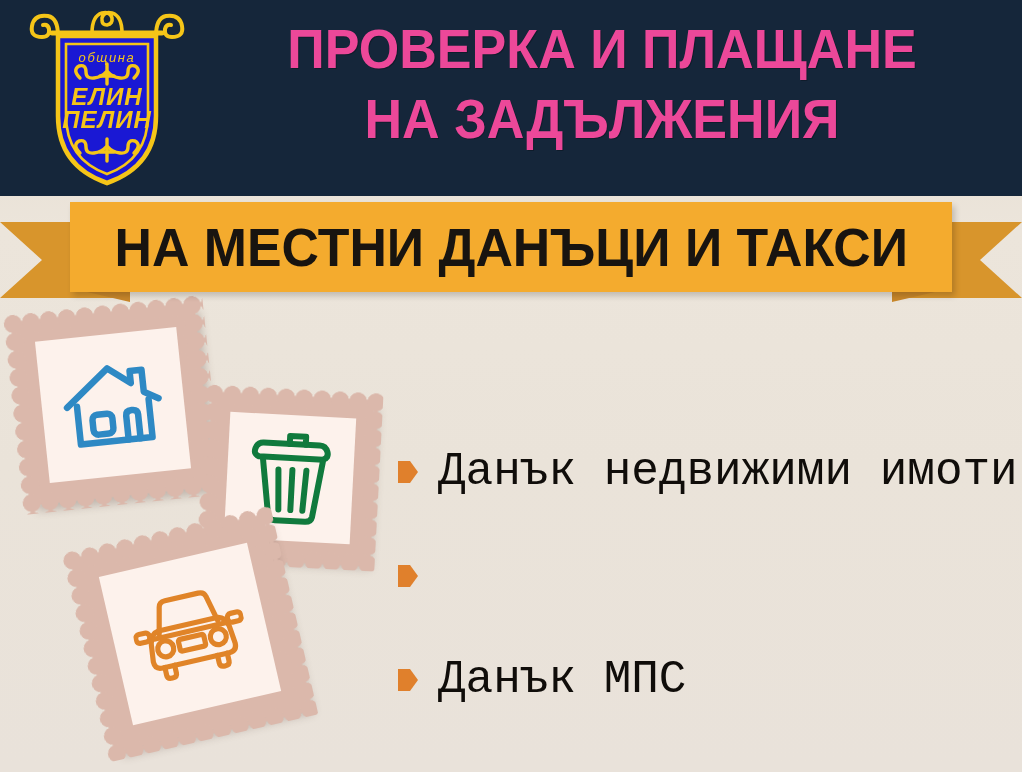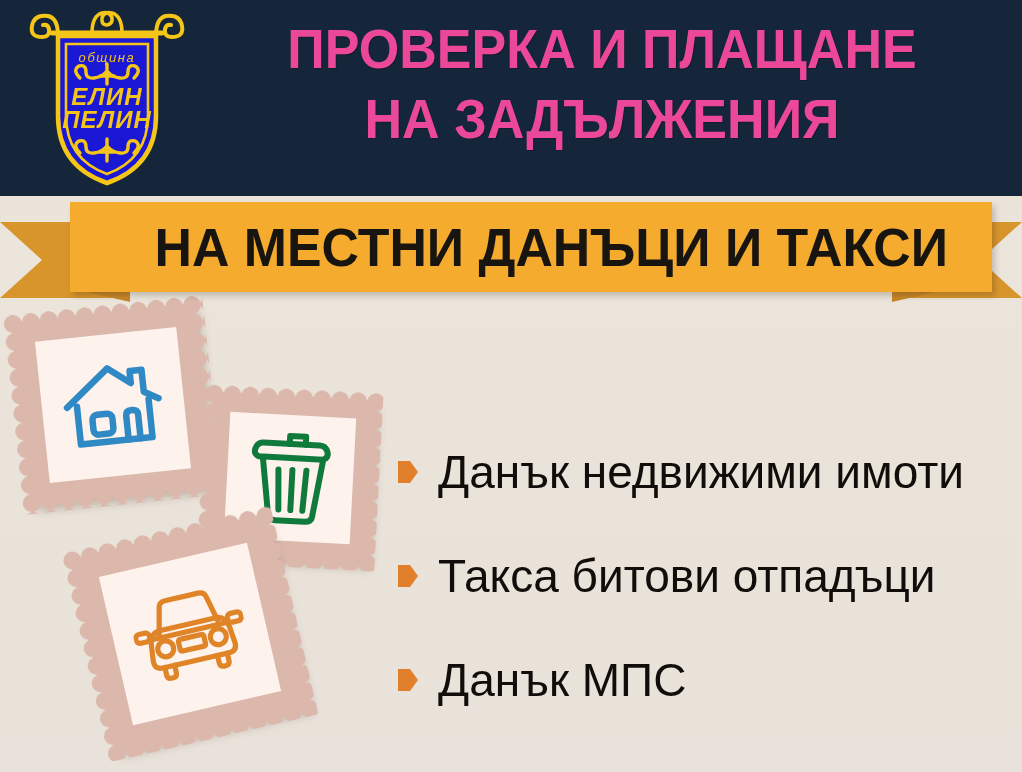--- a/index.html
+++ b/index.html
@@ -106,21 +106,20 @@
     position: absolute;
     left: 70px;
     top: 6px;
     width: 882px;
     height: 90px;
     background: #f4ab2e;
     box-shadow: 3px 4px 6px rgba(0,0,0,0.18);
     display: flex;
     align-items: center;
     justify-content: center;
-    padding-left: 40px;
   }
   .ribbon-text {
     font-family: "Liberation Sans Narrow", "Liberation Sans", sans-serif;
     font-weight: bold;
     font-size: 54px;
     color: #181410;
     letter-spacing: 0px;
     white-space: nowrap;
     transform: scaleX(0.96);
   }
@@ -195,21 +194,21 @@
   }
   .bullet-marker {
     width: 20px;
     height: 22px;
     flex: 0 0 auto;
     margin-right: 20px;
     background: #e0802c;
     clip-path: polygon(0 0, 12px 0, 20px 11px, 12px 22px, 0 22px);
   }
   .bullet-text {
-    font-family: Liberation Sans, sans-serif;
+    font-family: Liberation Mono, monospace;
     font-size: 46px;
     color: #100d0a;
     white-space: nowrap;
     line-height: 1;
   }
 </style>
 </head>
 <body>
 
 <div id="poster">
@@ -323,21 +322,20 @@
     </div>
   </div>
 
   <div class="bullet-list">
     <div class="bullet-row">
       <span class="bullet-marker"></span>
       <span class="bullet-text">Данък недвижими имоти</span>
     </div>
     <div class="bullet-row">
       <span class="bullet-marker"></span>
-      <span class="bullet-text">Такса битови отпадъци</span>
     </div>
     <div class="bullet-row">
       <span class="bullet-marker"></span>
       <span class="bullet-text">Данък МПС</span>
     </div>
   </div>
 
 </div>
 
 </body></html>

